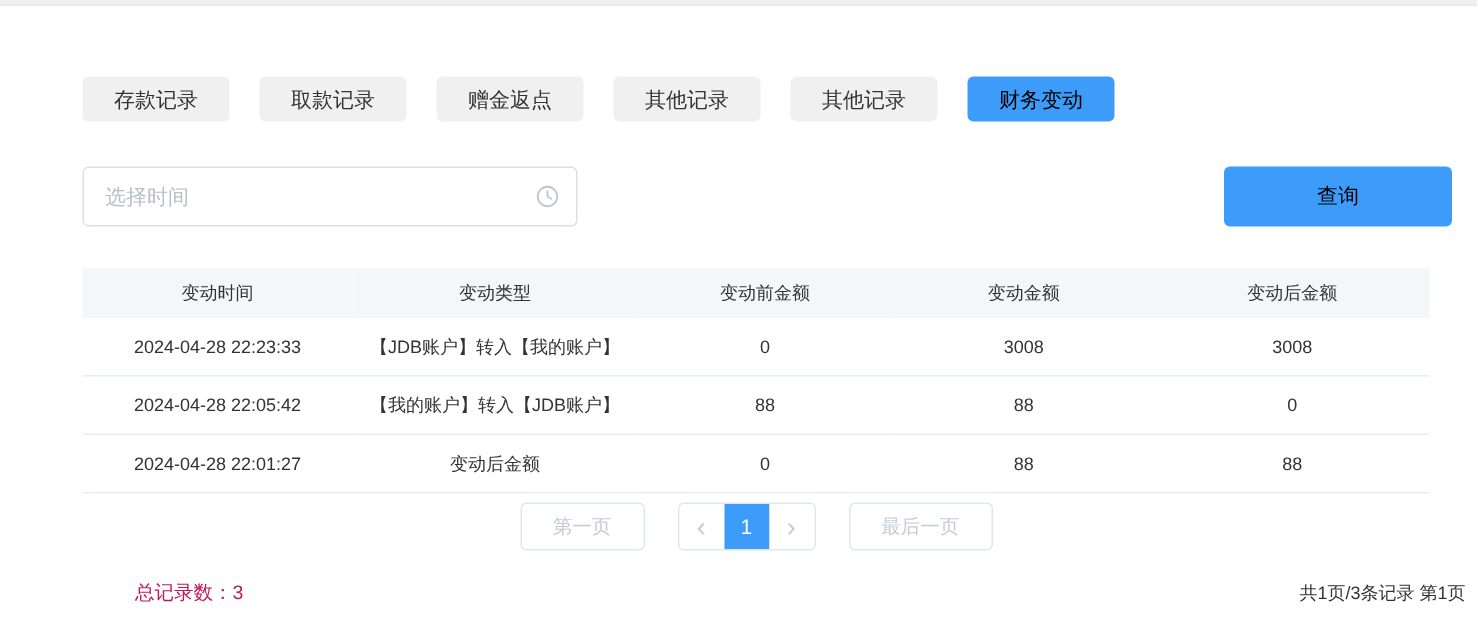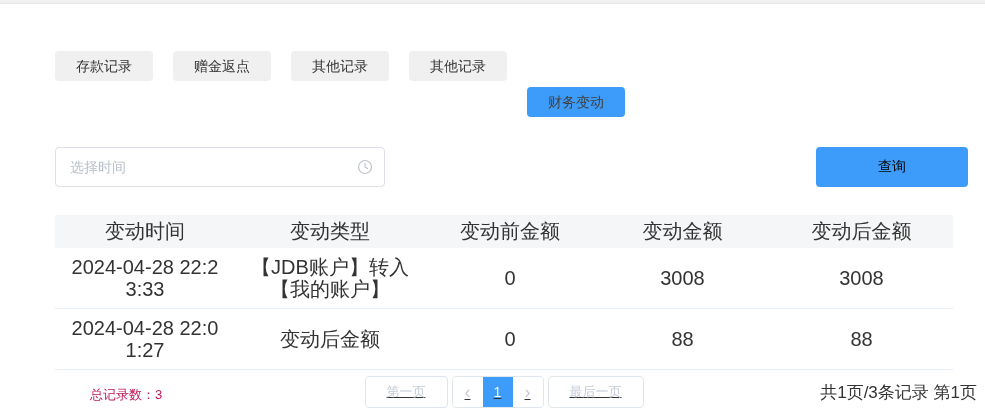--- a/index.html
+++ b/index.html
@@ -33,22 +33,21 @@
     padding: 0 21px;
     background: #f0f0f1;
     border-radius: 4px;
     font-size: 14px;
     color: #333;
     cursor: pointer;
     white-space: nowrap;
   }
   .tab.active {
     background: var(--accent, #3d9bfa);
-    color: #404040;
-    margin-top: 36px;
+    color: #000000;
   }
 
   
   .filter-row {
     position: relative;
     margin: 30px 0 0 55px;
     height: 40px;
   }
   .date-input-wrap {
     position: relative;
@@ -91,21 +90,21 @@
     font-family: inherit;
     cursor: pointer;
   }
 
   
   .records-table {
     width: 898px;
     margin: 28px 0 1px 55px;
     border-collapse: collapse;
     table-layout: fixed;
-    font-size: 20px;
+    font-size: 12px;
   }
   .records-table thead th {
     background: #f5f6f7;
     height: 33px;
     font-weight: normal;
     color: #333;
     text-align: center;
   }
   .records-table tbody td {
     text-align: center;
@@ -121,22 +120,21 @@
   .col-amount { width: 175px; }
   .col-after  { width: 183px; }
 
   
   .pagination {
     width: 898px;
     margin: 6px 0 0 55px;
     display: flex;
     justify-content: center;
     align-items: flex-start;
-    gap: 4px;
-    text-decoration: underline;
+    gap: 22px;
   }
   .page-btn {
     height: 32px;
     padding: 0 21px;
     background: #fff;
     border: 1px solid #e0e6ee;
     border-radius: 4px;
     color: #c3cbd8;
     font-size: 13px;
     font-family: inherit;
@@ -181,32 +179,33 @@
     left: 55px;
     bottom: 12px;
     font-size: 13px;
     color: #be185d;
     margin-left: 35px;
   }
   .footer-right {
     position: absolute;
     right: 8px;
     bottom: 12px;
-    font-size: 17px;
+    font-size: 12px;
     color: #333;
   }
 </style>
 </head>
 <body>
 
 <div class="page">
   <div class="top-band"></div>
 
   <div class="tab-bar">
     <div class="tab">存款记录</div>
+    <div class="tab">取款记录</div>
     <div class="tab">赠金返点</div>
     <div class="tab">其他记录</div>
     <div class="tab">其他记录</div>
     <div class="tab active">财务变动</div>
   </div>
 
   <div class="filter-row">
     <div class="date-input-wrap">
       <input class="date-input" type="text" placeholder="选择时间" style="">
       <svg class="clock-icon" viewBox="0 0 16 16" fill="none">
@@ -236,20 +235,27 @@
     </thead>
     <tbody>
       <tr>
         <td>2024-04-28 22:23:33</td>
         <td>【JDB账户】转入【我的账户】</td>
         <td>0</td>
         <td>3008</td>
         <td>3008</td>
       </tr>
       <tr>
+        <td>2024-04-28 22:05:42</td>
+        <td>【我的账户】转入【JDB账户】</td>
+        <td>88</td>
+        <td>88</td>
+        <td>0</td>
+      </tr>
+      <tr>
         <td>2024-04-28 22:01:27</td>
         <td>变动后金额</td>
         <td>0</td>
         <td>88</td>
         <td>88</td>
       </tr>
     </tbody>
   </table>
 
   <div class="pagination">

